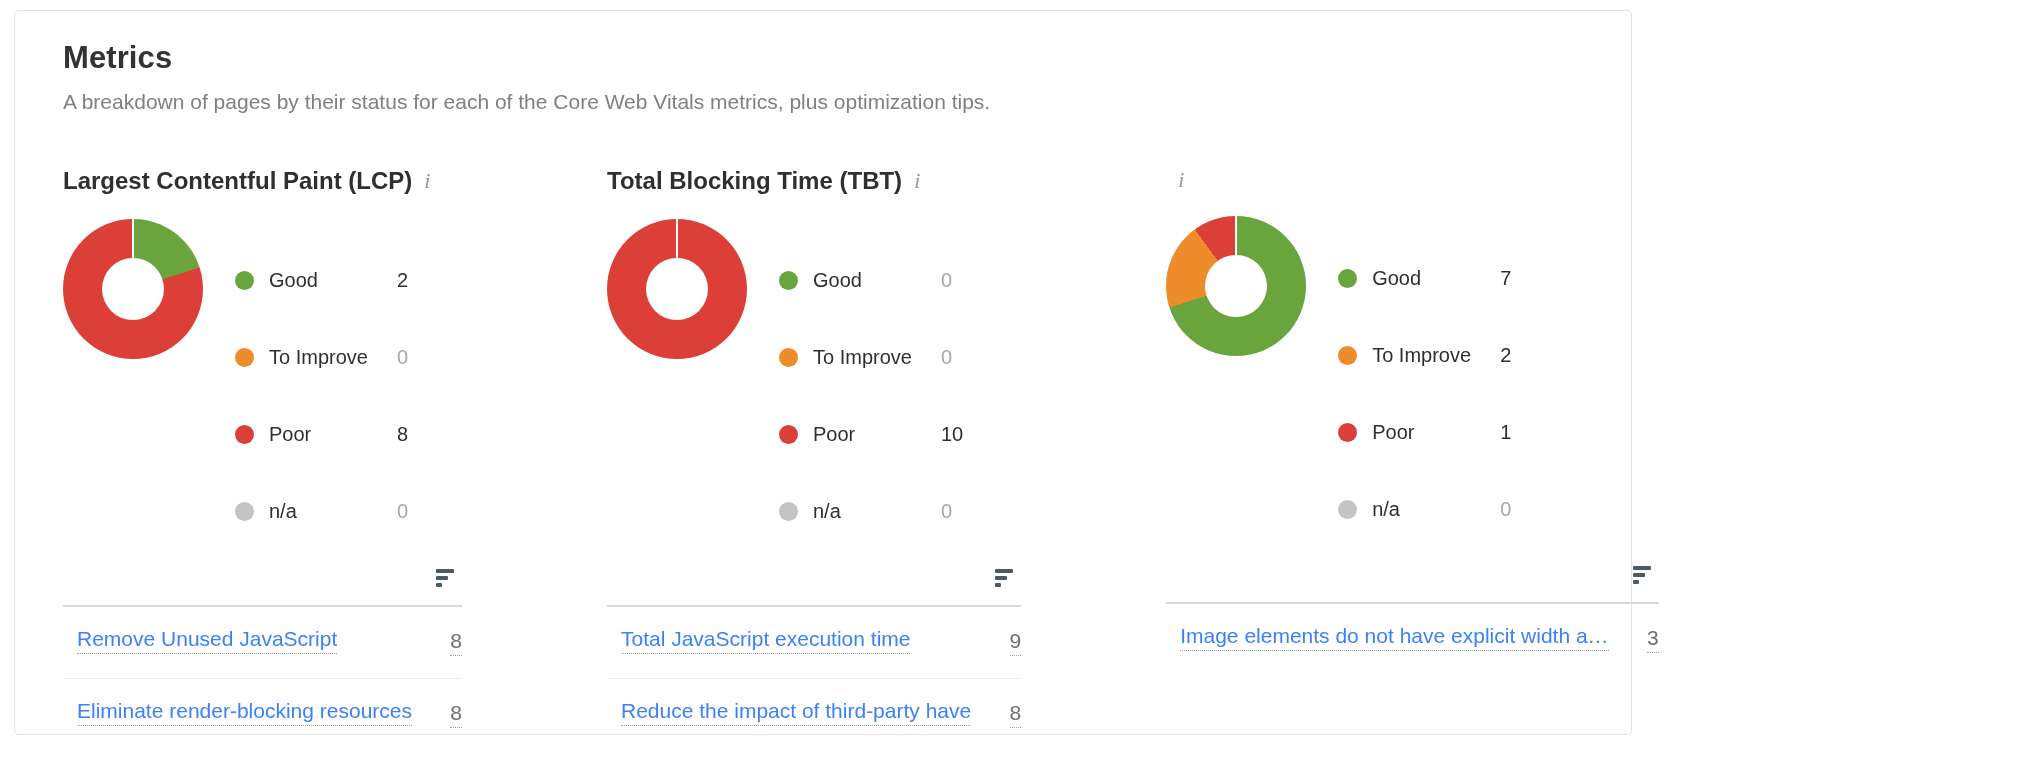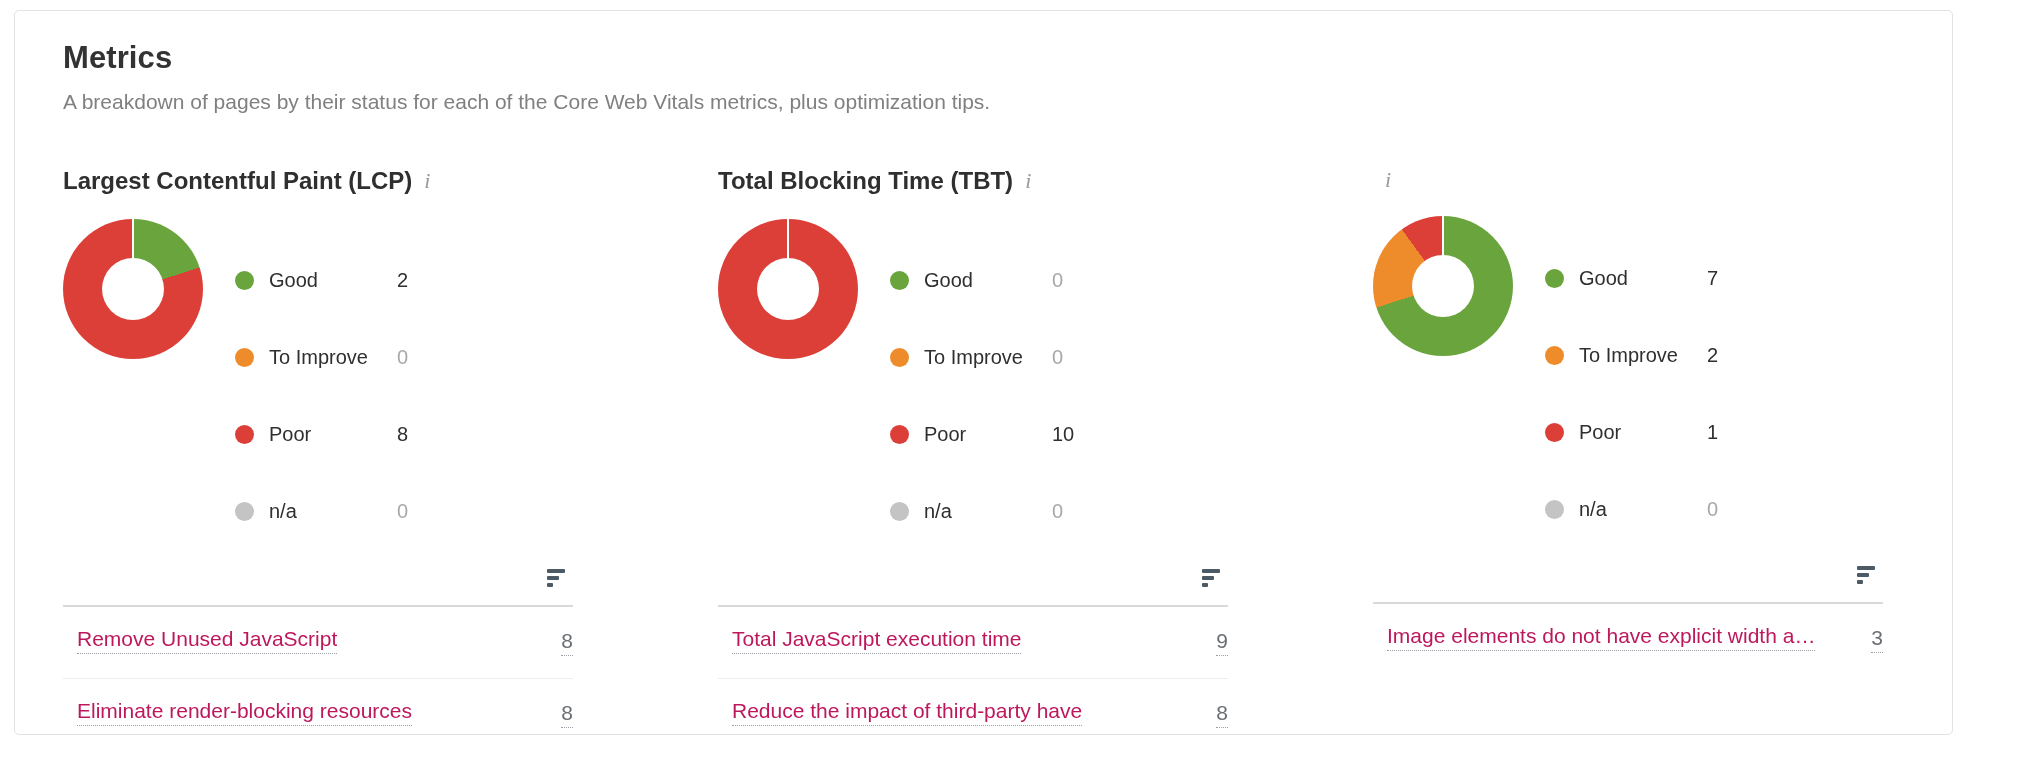--- a/index.html
+++ b/index.html
@@ -11,21 +11,21 @@
     width: 2020px;
     height: 762px;
     font-family: "Liberation Sans", "DejaVu Sans", sans-serif;
     overflow: hidden;
   }
 
   .card {
     position: absolute;
     left: 14px;
     top: 10px;
-    width: 1939px;
+    width: 1618px;
     height: 725px;
     box-sizing: border-box;
     background: #ffffff;
     border: 1px solid #e2e3e4;
     border-radius: 5px;
   }
 
   .card-inner {
     padding: 30px 44px 0 48px;
   }
@@ -174,21 +174,21 @@
   }
   .imp-table tbody tr:last-child {
     border-bottom: none;
   }
   .imp-table td {
     padding: 20px 0 20px 14px;
     vertical-align: middle;
   }
   .imp-link {
     font-size: 21px;
-    color: #be185d;
+    color: #3b82f6;
     border-bottom: 1px dotted #9aa0a5;
     padding-bottom: 2px;
     display: inline-block;
     max-width: 430px;
     white-space: nowrap;
     overflow: hidden;
     text-overflow: ellipsis;
     cursor: pointer;
     text-align: center;
   }

